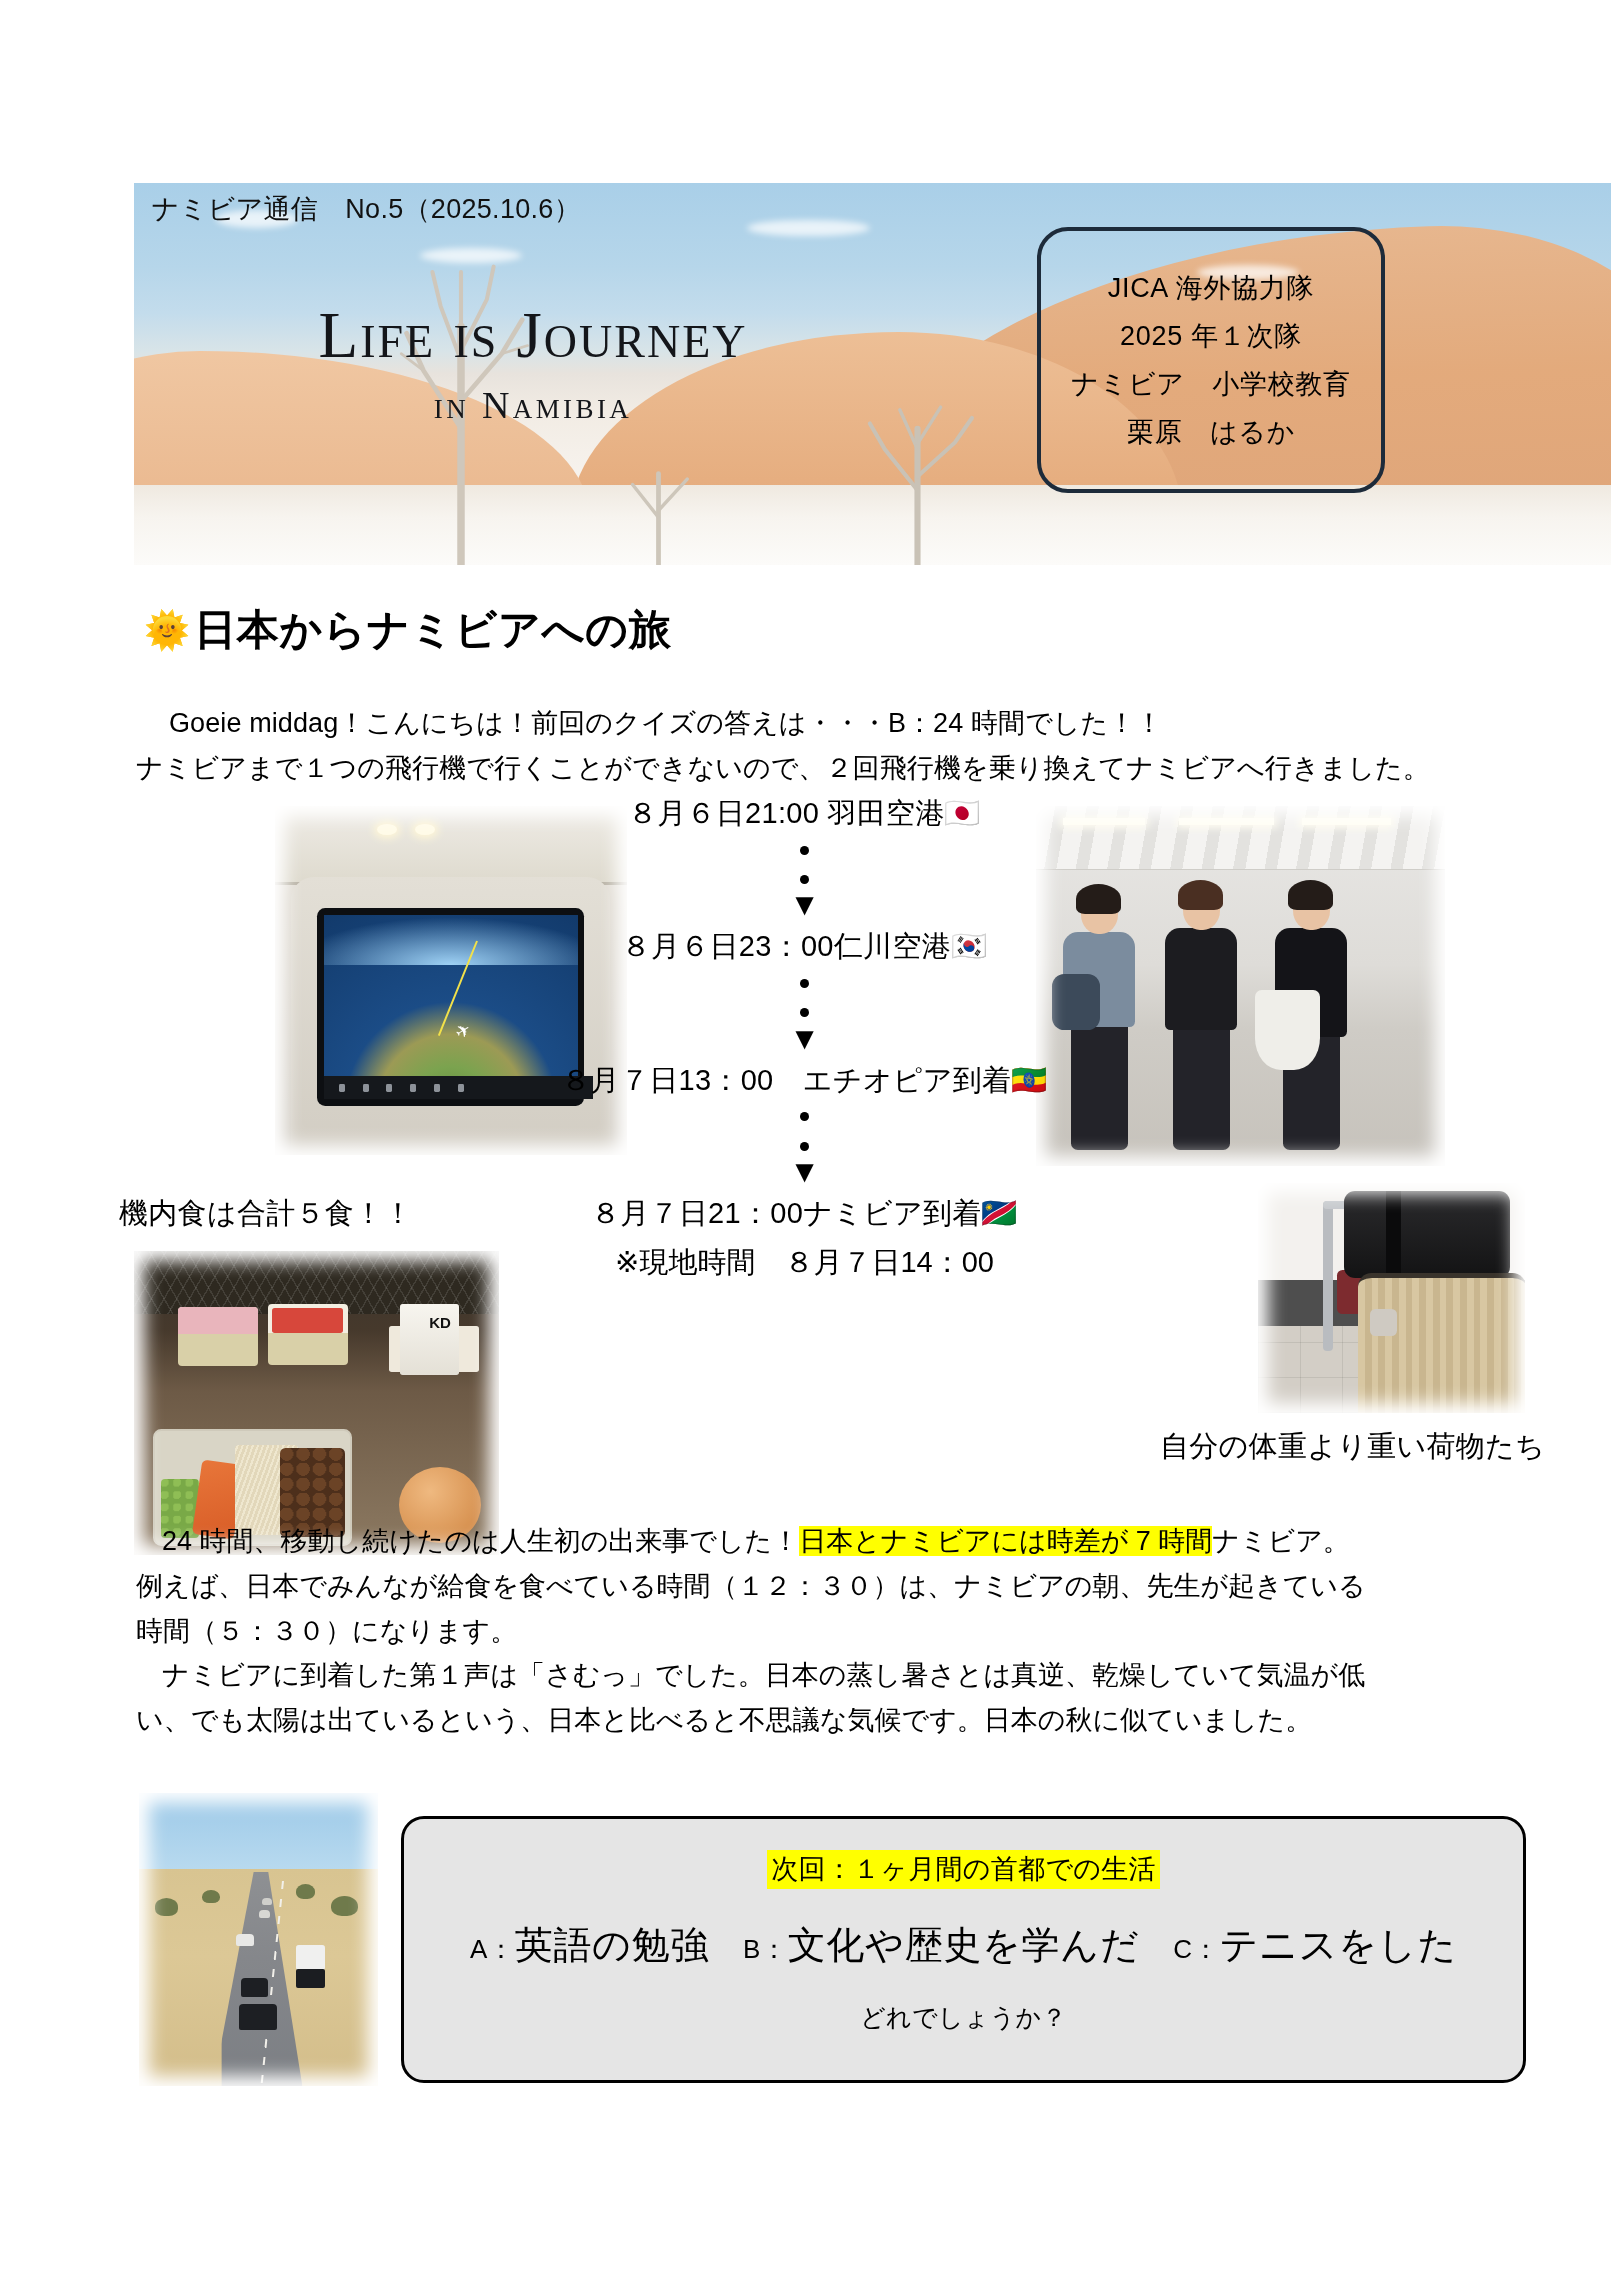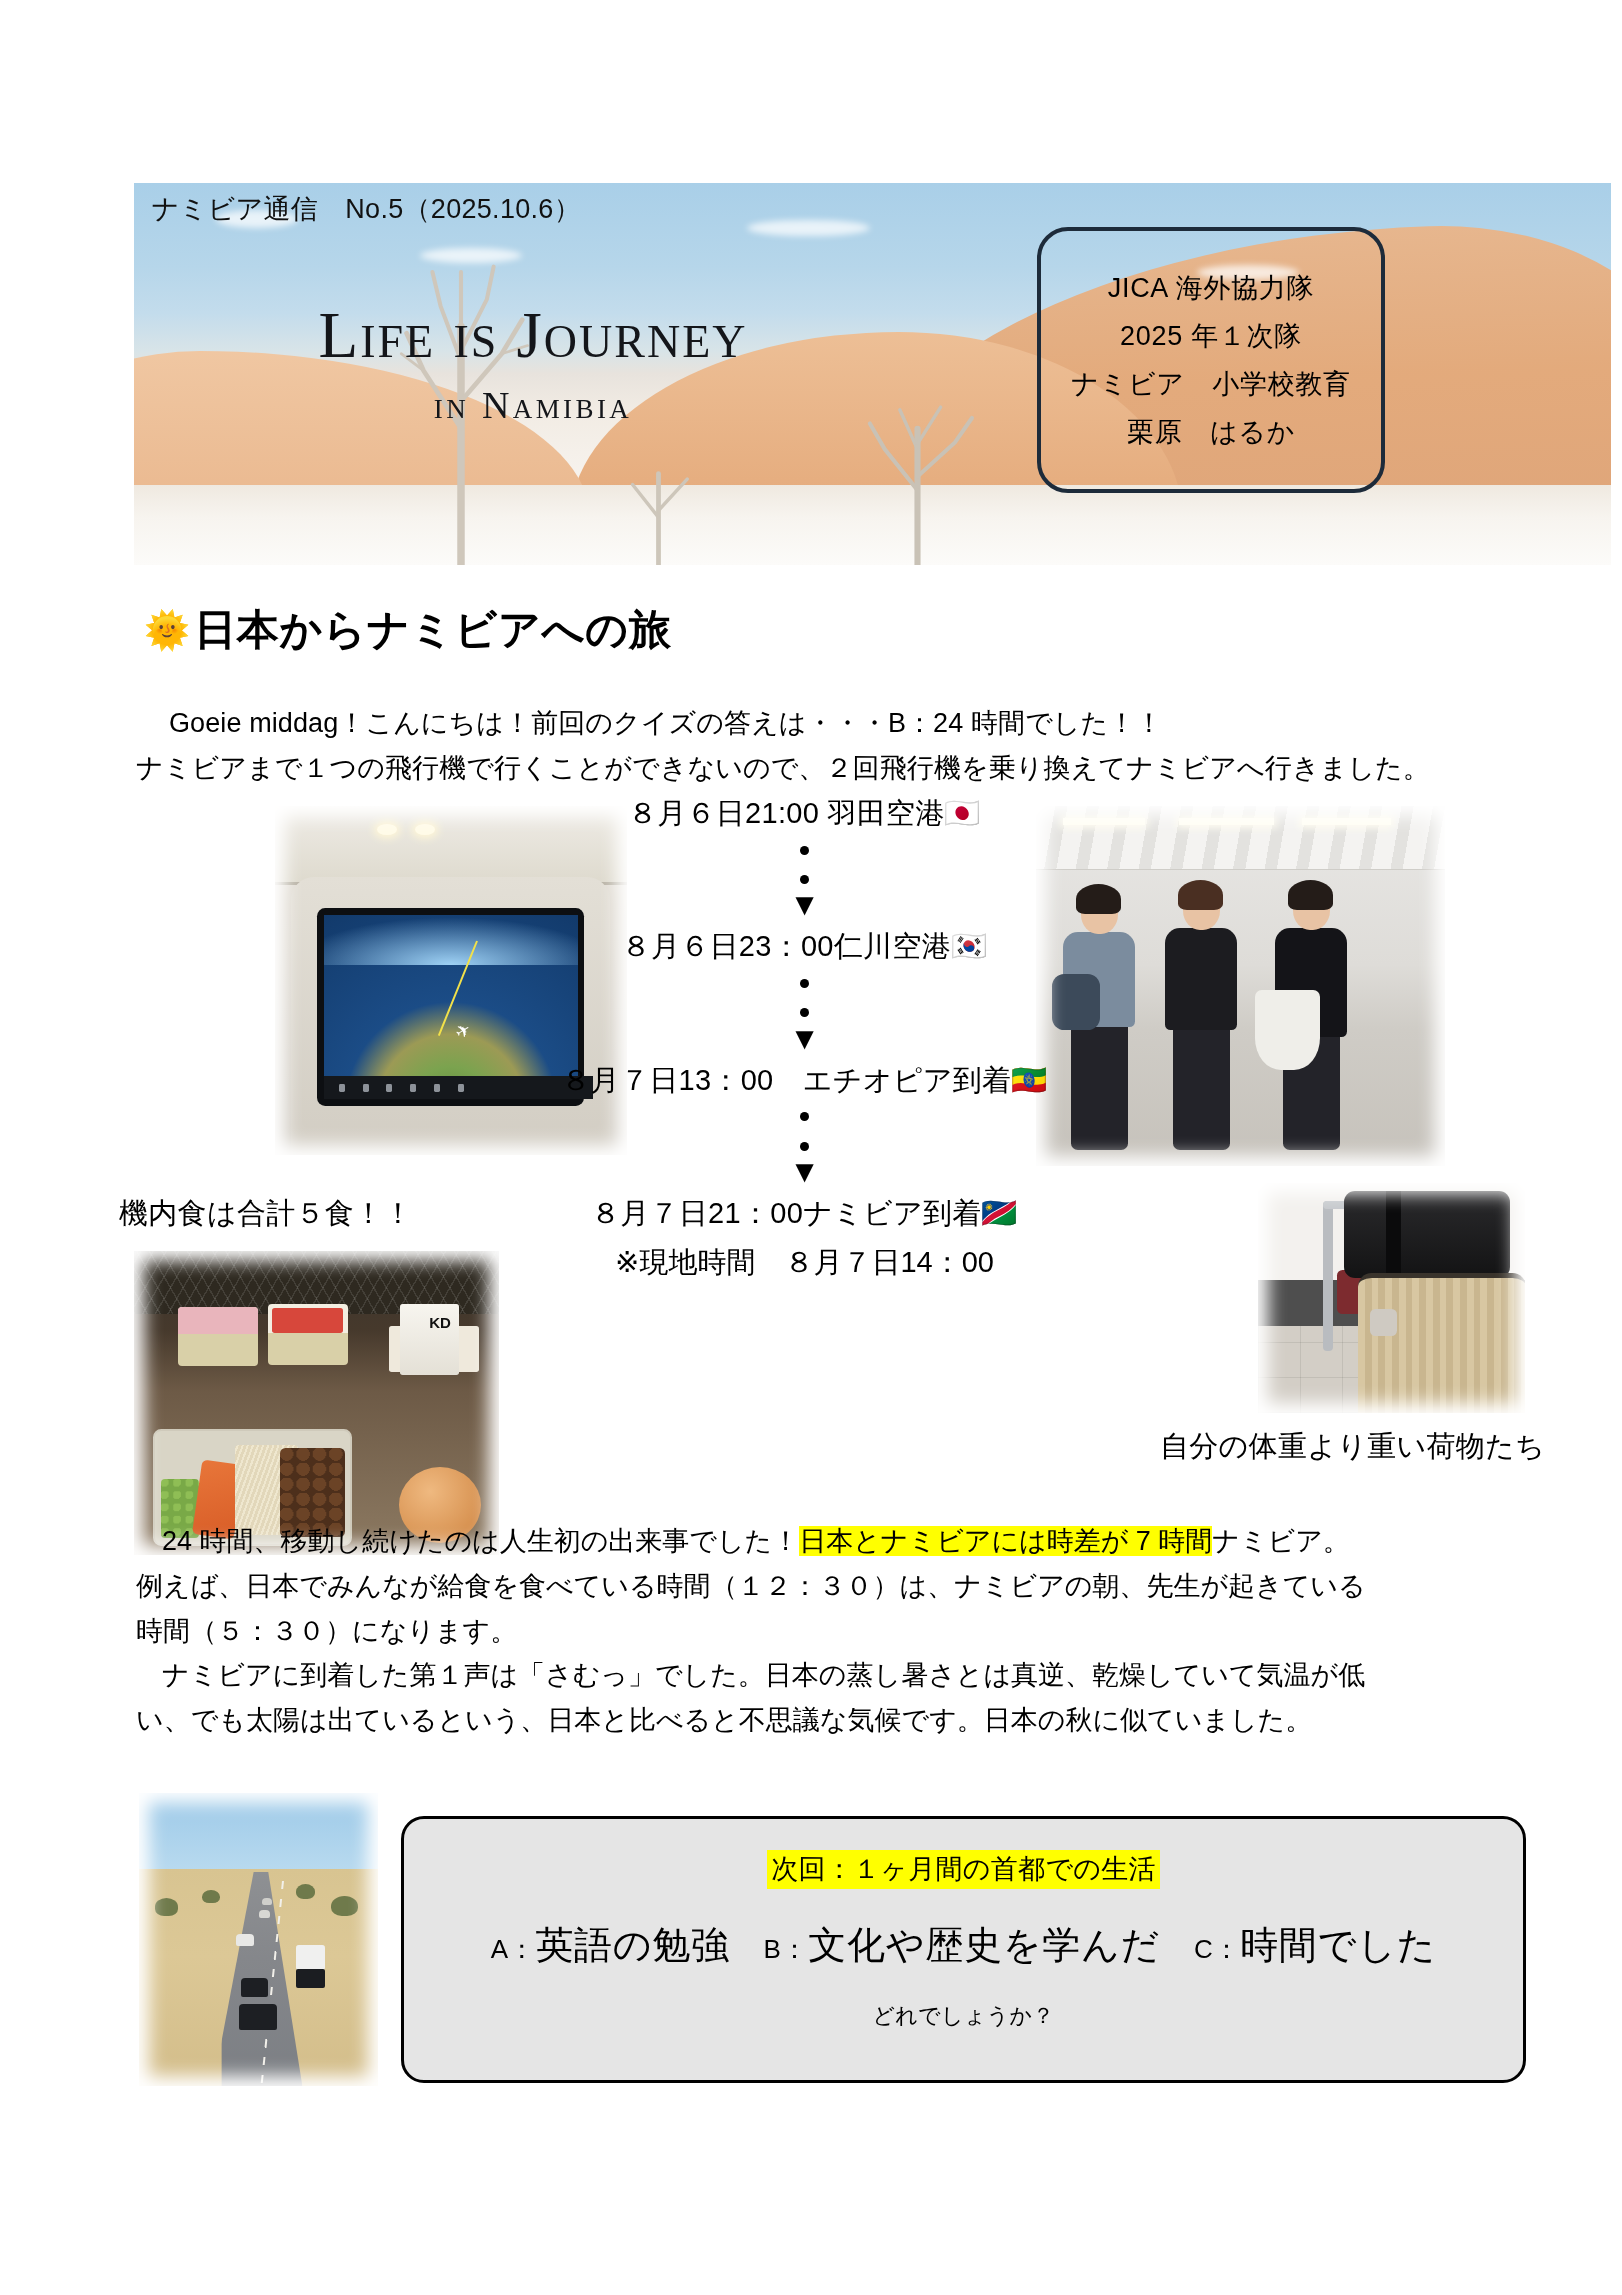--- a/index.html
+++ b/index.html
@@ -414,21 +414,21 @@
   }
   #quiz-options {
     margin-top: 31px;
     font-size: 38px;
     letter-spacing: 0.7px;
     white-space: nowrap;
   }
   #quiz-options .opt-label { font-size: 26px; }
   #quiz-prompt {
     margin-top: 30px;
-    font-size: 22px;
+    font-size: 25px;
     letter-spacing: 0.3px;
   }
 </style>
 </head>
 <body>
 
 <div id="banner">
   <div class="dune dune-right"></div>
   <div class="dune dune-mid"></div>
   <div class="dune dune-left"></div>
@@ -668,17 +668,17 @@
   <div class="feather"></div>
 </div>
 
 <div id="quiz-box">
   <span id="quiz-next">次回：１ヶ月間の首都での生活</span>
   <div id="quiz-options">
     <span class="opt-label">A：</span><span>英語の勉強</span>
     &nbsp;
     <span class="opt-label">B：</span><span>文化や歴史を学んだ</span>
     &nbsp;
-    <span class="opt-label">C：</span><span>時間でした</span>
+    <span class="opt-label">C：</span><span>テニスをした</span>
   </div>
   <div id="quiz-prompt">どれでしょうか？</div>
 </div>
 
 
 </body></html>

